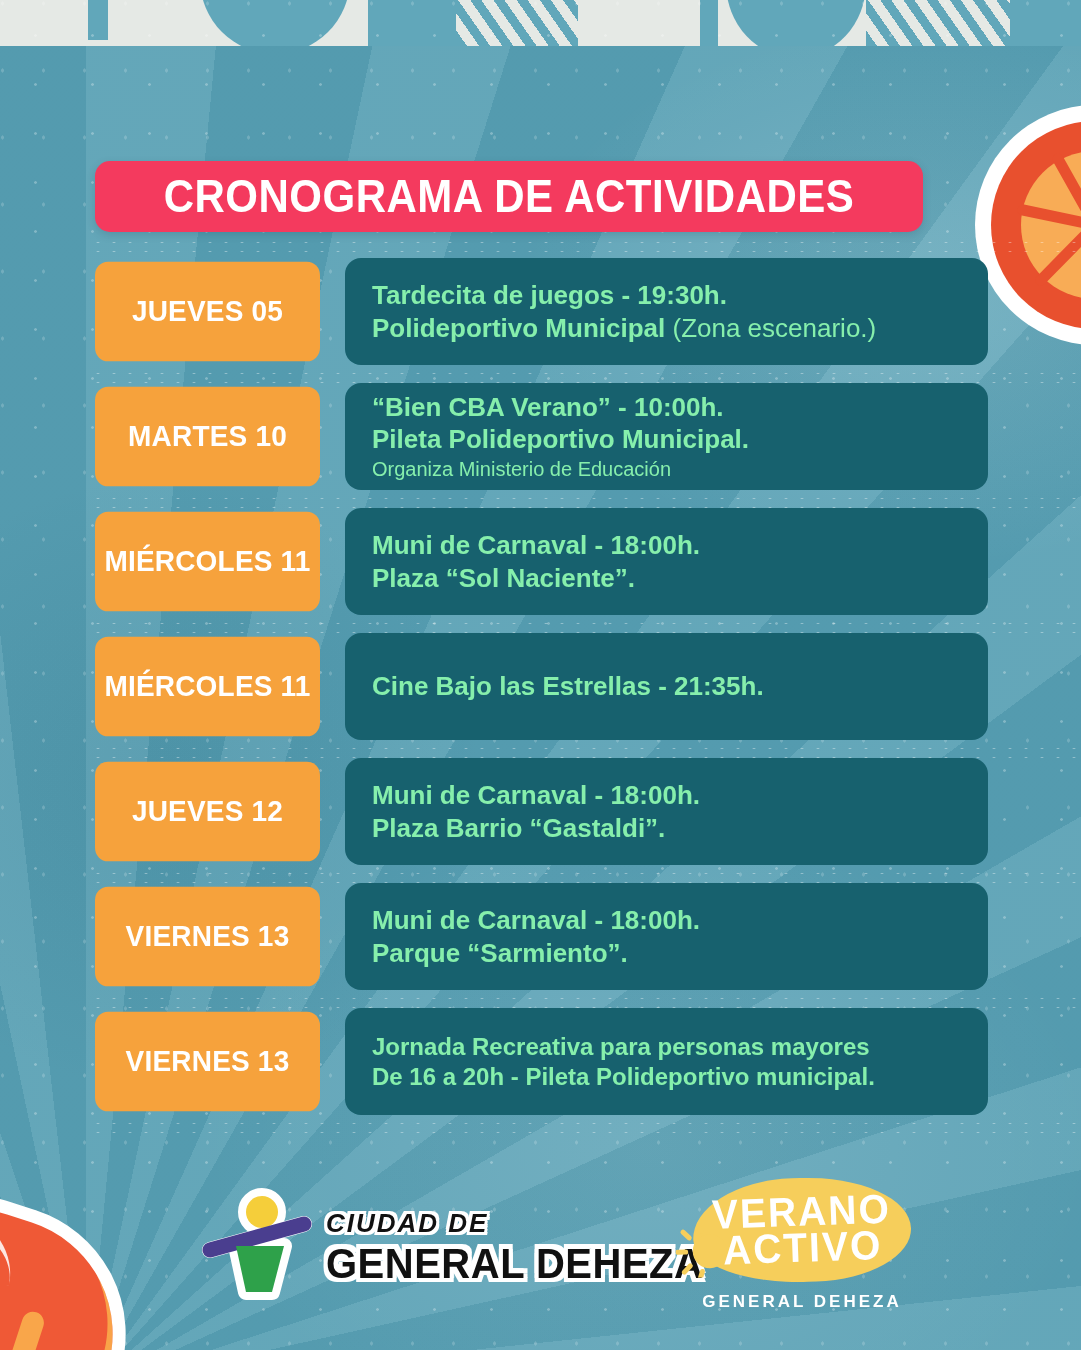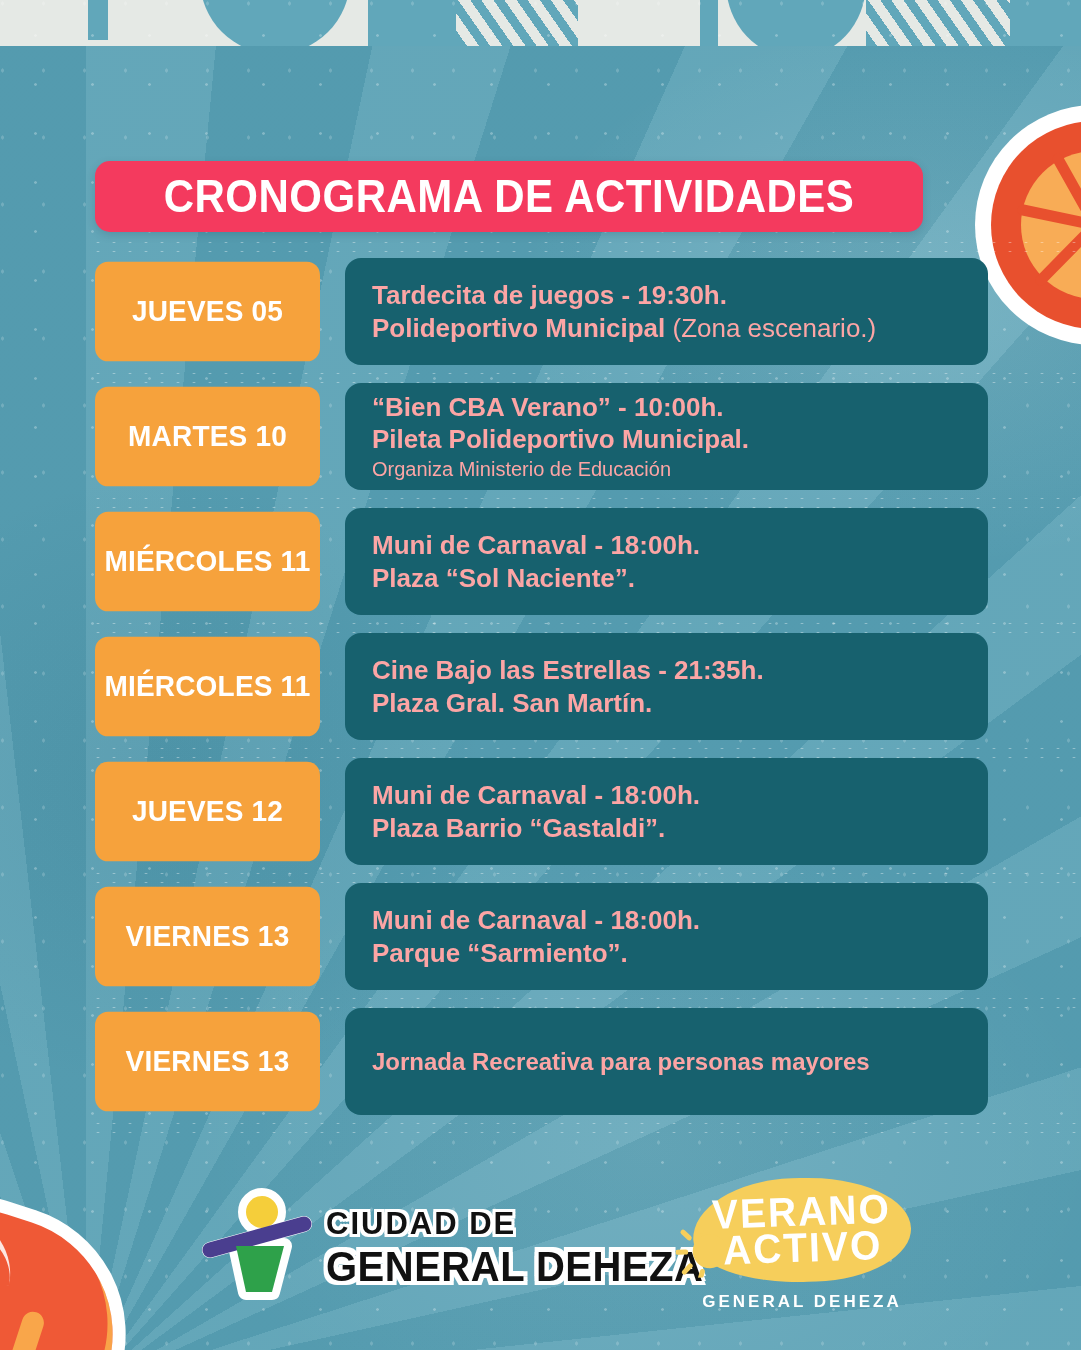--- a/index.html
+++ b/index.html
@@ -49,21 +49,21 @@
   .rows{position:absolute;left:0;top:258px;width:1081px;}
   .row{position:absolute;left:0;width:1081px;height:130px;padding-left:12px;}
   .badge{
     position:absolute;left:95px;top:6px;width:225px;height:95px;border-radius:13px;
     background:#F6A23C;display:flex;align-items:center;justify-content:center;
     color:#fff;font-weight:700;font-size:28px;letter-spacing:.2px;text-align:center;
     transform:scaleY(1.05);
   }
   .card{
     position:absolute;left:345px;top:0;width:643px;height:107px;border-radius:16px;
-    background:#17616E;color:#fca5a5;display:flex;flex-direction:column;justify-content:center;
+    background:#17616E;color:#86efac;display:flex;flex-direction:column;justify-content:center;
     padding-left:27px;box-sizing:border-box;font-size:26px;line-height:1.24;
   }
   .card .line{white-space:nowrap;}
   .card .b{font-weight:700;}
   .card .r{font-weight:400;}
   .card .small{font-size:20px;font-weight:400;margin-top:2px;}
 
   
   .dots{
     position:absolute;left:90px;width:991px;height:16px;pointer-events:none;
@@ -84,22 +84,23 @@
   .popsicle .gloss{
     position:absolute;left:18px;top:14px;width:120px;height:60px;border-radius:60px 60px 0 0;
     border-top:10px solid rgba(255,255,255,0.85);border-left:6px solid rgba(255,255,255,0.5);
     box-sizing:border-box;transform:rotate(-6deg);
   }
 
   
   .citylogo{position:absolute;left:200px;top:1188px;display:flex;align-items:center;}
   .citytext{margin-left:14px;color:#111;}
   .citytext .l1{
-    font-size:31px;font-weight:700;letter-spacing:2px;
+    font-size:26px;font-weight:700;letter-spacing:2px;
     text-shadow:-3px -3px 0 #fff,3px -3px 0 #fff,-3px 3px 0 #fff,3px 3px 0 #fff,0 -3px 0 #fff,0 3px 0 #fff,-3px 0 0 #fff,3px 0 0 #fff;
+    font-style:italic;
   }
   .citytext .l2{
     font-size:40px;font-weight:700;letter-spacing:.5px;margin-top:2px;transform:scaleY(1.05);
     text-shadow:-4px -4px 0 #fff,4px -4px 0 #fff,-4px 4px 0 #fff,4px 4px 0 #fff,0 -4px 0 #fff,0 4px 0 #fff,-4px 0 0 #fff,4px 0 0 #fff;
   }
 
   
   .verano{position:absolute;left:672px;top:1178px;width:260px;text-align:center;}
   .vblob{
     position:relative;margin:0 auto;width:218px;height:104px;
@@ -179,41 +180,41 @@
         <div class="badge">MIÉRCOLES 11</div>
         <div class="card">
           <div class="line"><span class="b">Muni de Carnaval - 18:00h.</span></div>
           <div class="line"><span class="b">Plaza “Sol Naciente”.</span></div>
         </div>
       </div>
       <div class="row" style="top: 375px;">
         <div class="badge">MIÉRCOLES 11</div>
         <div class="card">
           <div class="line"><span class="b">Cine Bajo las Estrellas - 21:35h.</span></div>
-          <div class="line"><span class="b">Plaza Gral. San Martín.</span></div>
         </div>
       </div>
       <div class="row" style="top: 500px;">
         <div class="badge">JUEVES 12</div>
         <div class="card">
           <div class="line"><span class="b">Muni de Carnaval - 18:00h.</span></div>
           <div class="line"><span class="b">Plaza Barrio “Gastaldi”.</span></div>
         </div>
       </div>
       <div class="row" style="top: 625px;">
         <div class="badge">VIERNES 13</div>
         <div class="card">
           <div class="line"><span class="b">Muni de Carnaval - 18:00h.</span></div>
           <div class="line"><span class="b">Parque “Sarmiento”.</span></div>
         </div>
       </div>
       <div class="row" style="top: 750px;">
         <div class="badge">VIERNES 13</div>
         <div class="card" style="font-size: 24px;">
           <div class="line"><span class="b">Jornada Recreativa para personas mayores</span></div>
+          <div class="line"><span class="b">De 16 a 20h - Pileta Polideportivo municipal.</span></div>
         </div>
       </div>
     </div>
 
   <div class="popsicle">
     <div class="gloss"></div>
 
     <div class="stripe s3"></div>
   </div>
 

